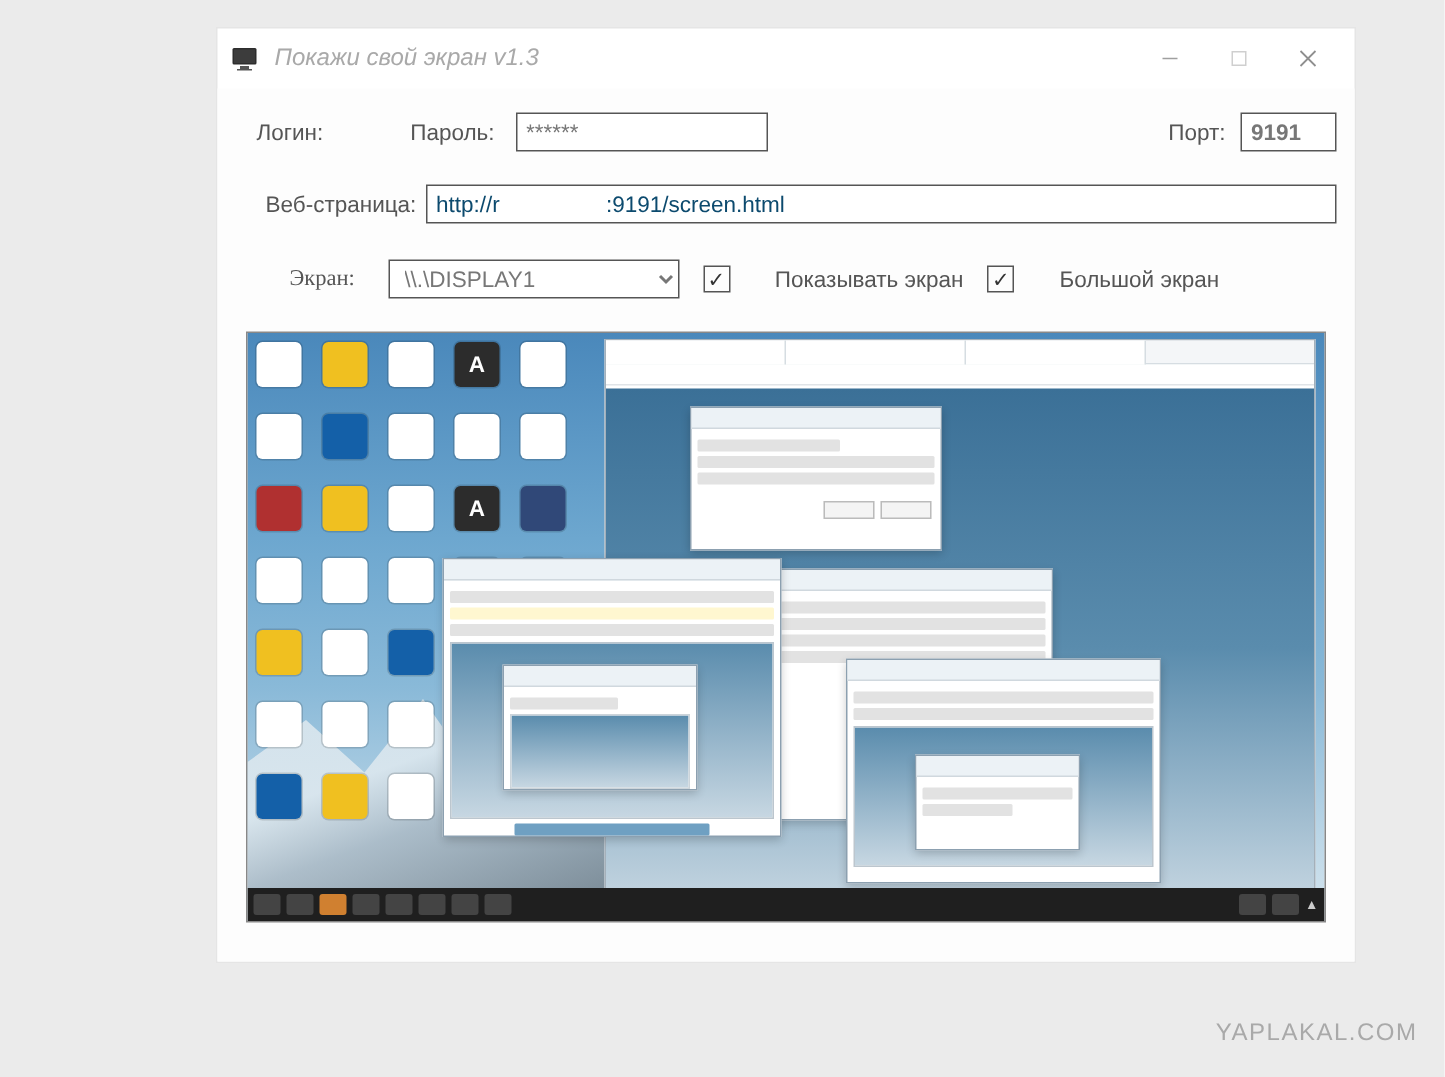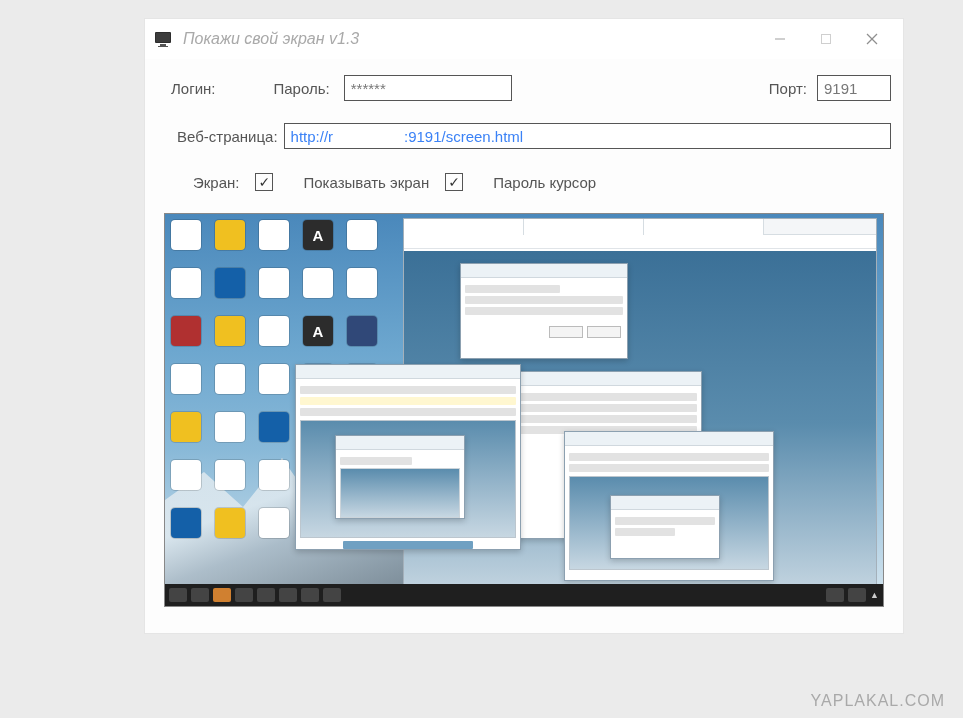--- a/index.html
+++ b/index.html
@@ -74,26 +74,26 @@
   }
   input.txt, select.sel {
     border: 1px solid #555;
     font-family: inherit;
     font-size: 15px;
     padding: 2px 6px;
     height: 26px;
     background: #fff;
     color: #777;
   }
-  input.txt.url { color: #3b82f6; }
+  input.txt.url { color: #0c4a6e; }
   .row1 .login-input { width: 162px; margin-left: 2px; }
   .row1 .spacer1 { width: 30px; }
   .row1 .pass-input { width: 168px; margin-left: 10px; }
   .row1 .spacer2 { flex: 1; }
-  .row1 .port-input { width: 74px; margin-left: 6px; }
+  .row1 .port-input { width: 64px; margin-left: 6px; font-weight: bold; }
   .row2 { margin-bottom: 24px; }
   .row2 .url-input { flex: 1; margin-left: 2px; }
   .row3 select { width: 194px; margin-left: 18px; padding-left:6px;}
   .checkbox {
     width: 18px;
     height: 18px;
     border: 1px solid #555;
     display: inline-flex;
     align-items: center;
     justify-content: center;
@@ -160,21 +160,21 @@
   .pw-browser{
     position:absolute; left:238px; top:4px; right:6px; height:380px;
     background:#fff; border:1px solid #a4b0ba;
   }
   .pw-browser .tabs{height:16px;background:#f4f6f8;border-bottom:1px solid #d6dde2;display:flex;}
   .pw-browser .tab{width:120px;height:16px;border-right:1px solid #d6dde2;background:#fff;}
   .pw-browser .addr{height:14px;background:#fff;border-bottom:1px solid #e0e4e8;}
   .pw-browser .content{position:absolute;top:32px;left:0;right:0;bottom:0;
     background: linear-gradient(180deg,#3b7097 0%, #5a8cad 50%, #c7d7e2 100%);}
   .watermark {
-    position:absolute; right:18px; bottom:8px;
+    position:absolute; right:18px; bottom:20px;
     color:#a9a9a9; font-size:16px; letter-spacing:1px;
     font-family: Arial, sans-serif;
   }
 </style>
 </head>
 <body>
 
 <div class="app-window">
 
   <div class="titlebar">
@@ -220,25 +220,28 @@
         <span class="label">Порт:</span>
         <input class="txt port-input" value="9191" style="">
       </div>
 
       <div class="row row2">
         <span class="label">Веб-страница:</span>
         <input class="txt url url-input" value="http://r                 :9191/screen.html" style="">
       </div>
 
       <div class="row row3">
-        <span class="label" style="margin-left:36px;">Экран:</span>
+        <span class="label" style="margin-left:36px;font-family:Liberation Serif, serif;">Экран:</span>
+        <select class="sel">
+          <option>\\.\DISPLAY1</option>
+        </select>
         <span class="checkbox"></span>
         <span class="label">Показывать экран</span>
         <span class="checkbox"></span>
-        <span class="label">Пароль курсор</span>
+        <span class="label">Большой экран</span>
       </div>
 
     </div>
 
     <div class="preview">
       <div class="mountain"></div>
       <div class="desktop-icons">
         <div class="dicon w"></div>
           <div class="dicon g"></div>
           <div class="dicon w"></div>

